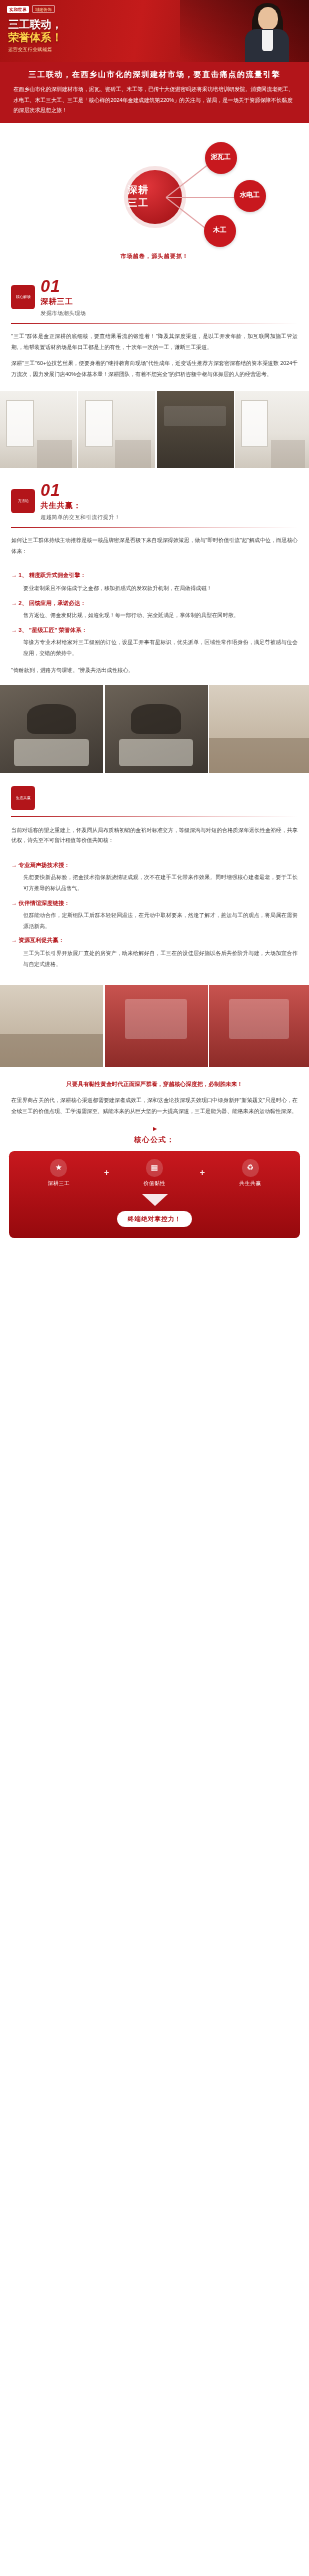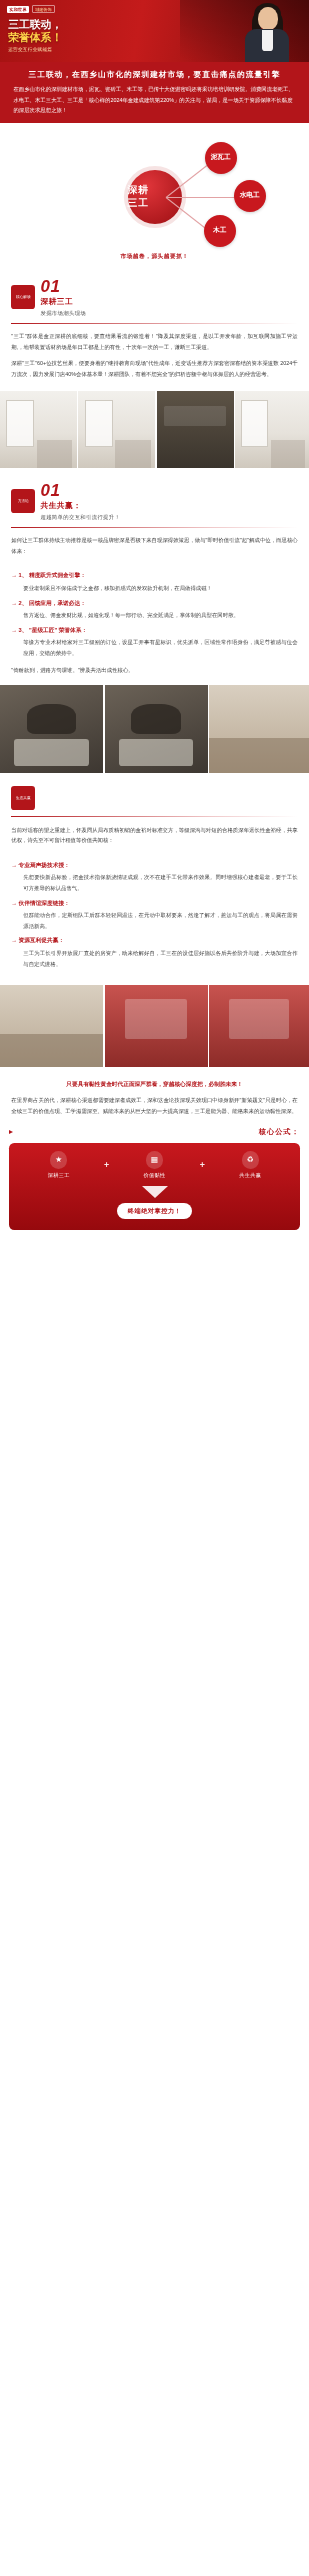--- a/index.html
+++ b/index.html
@@ -205,20 +205,21 @@
   .closing .lead {
     font-size:5.7px; color:#b3151a; font-weight:bold; line-height:1.9;
     text-align:center; margin-bottom:5.2px;
   }
 
   
   .formula-wrap { padding:7.2px 9.3px 14.4px; }
   .formula-title {
     display:flex; align-items:center; justify-content:space-between; gap:4.1px;
     margin-bottom:6.2px;
+    flex-direction:column;
   }
   .formula-title .tri {
     width:0;height:0;border-left:4.1px solid #b3151a;
     border-top:2.6px solid transparent;border-bottom:2.6px solid transparent;
   }
   .formula-title span {
     font-size:7.2px; font-weight:bold; color:#b3151a; letter-spacing:1px;
   }
   .formula-box {
     background:linear-gradient(180deg,#c8181e,#96090d);

